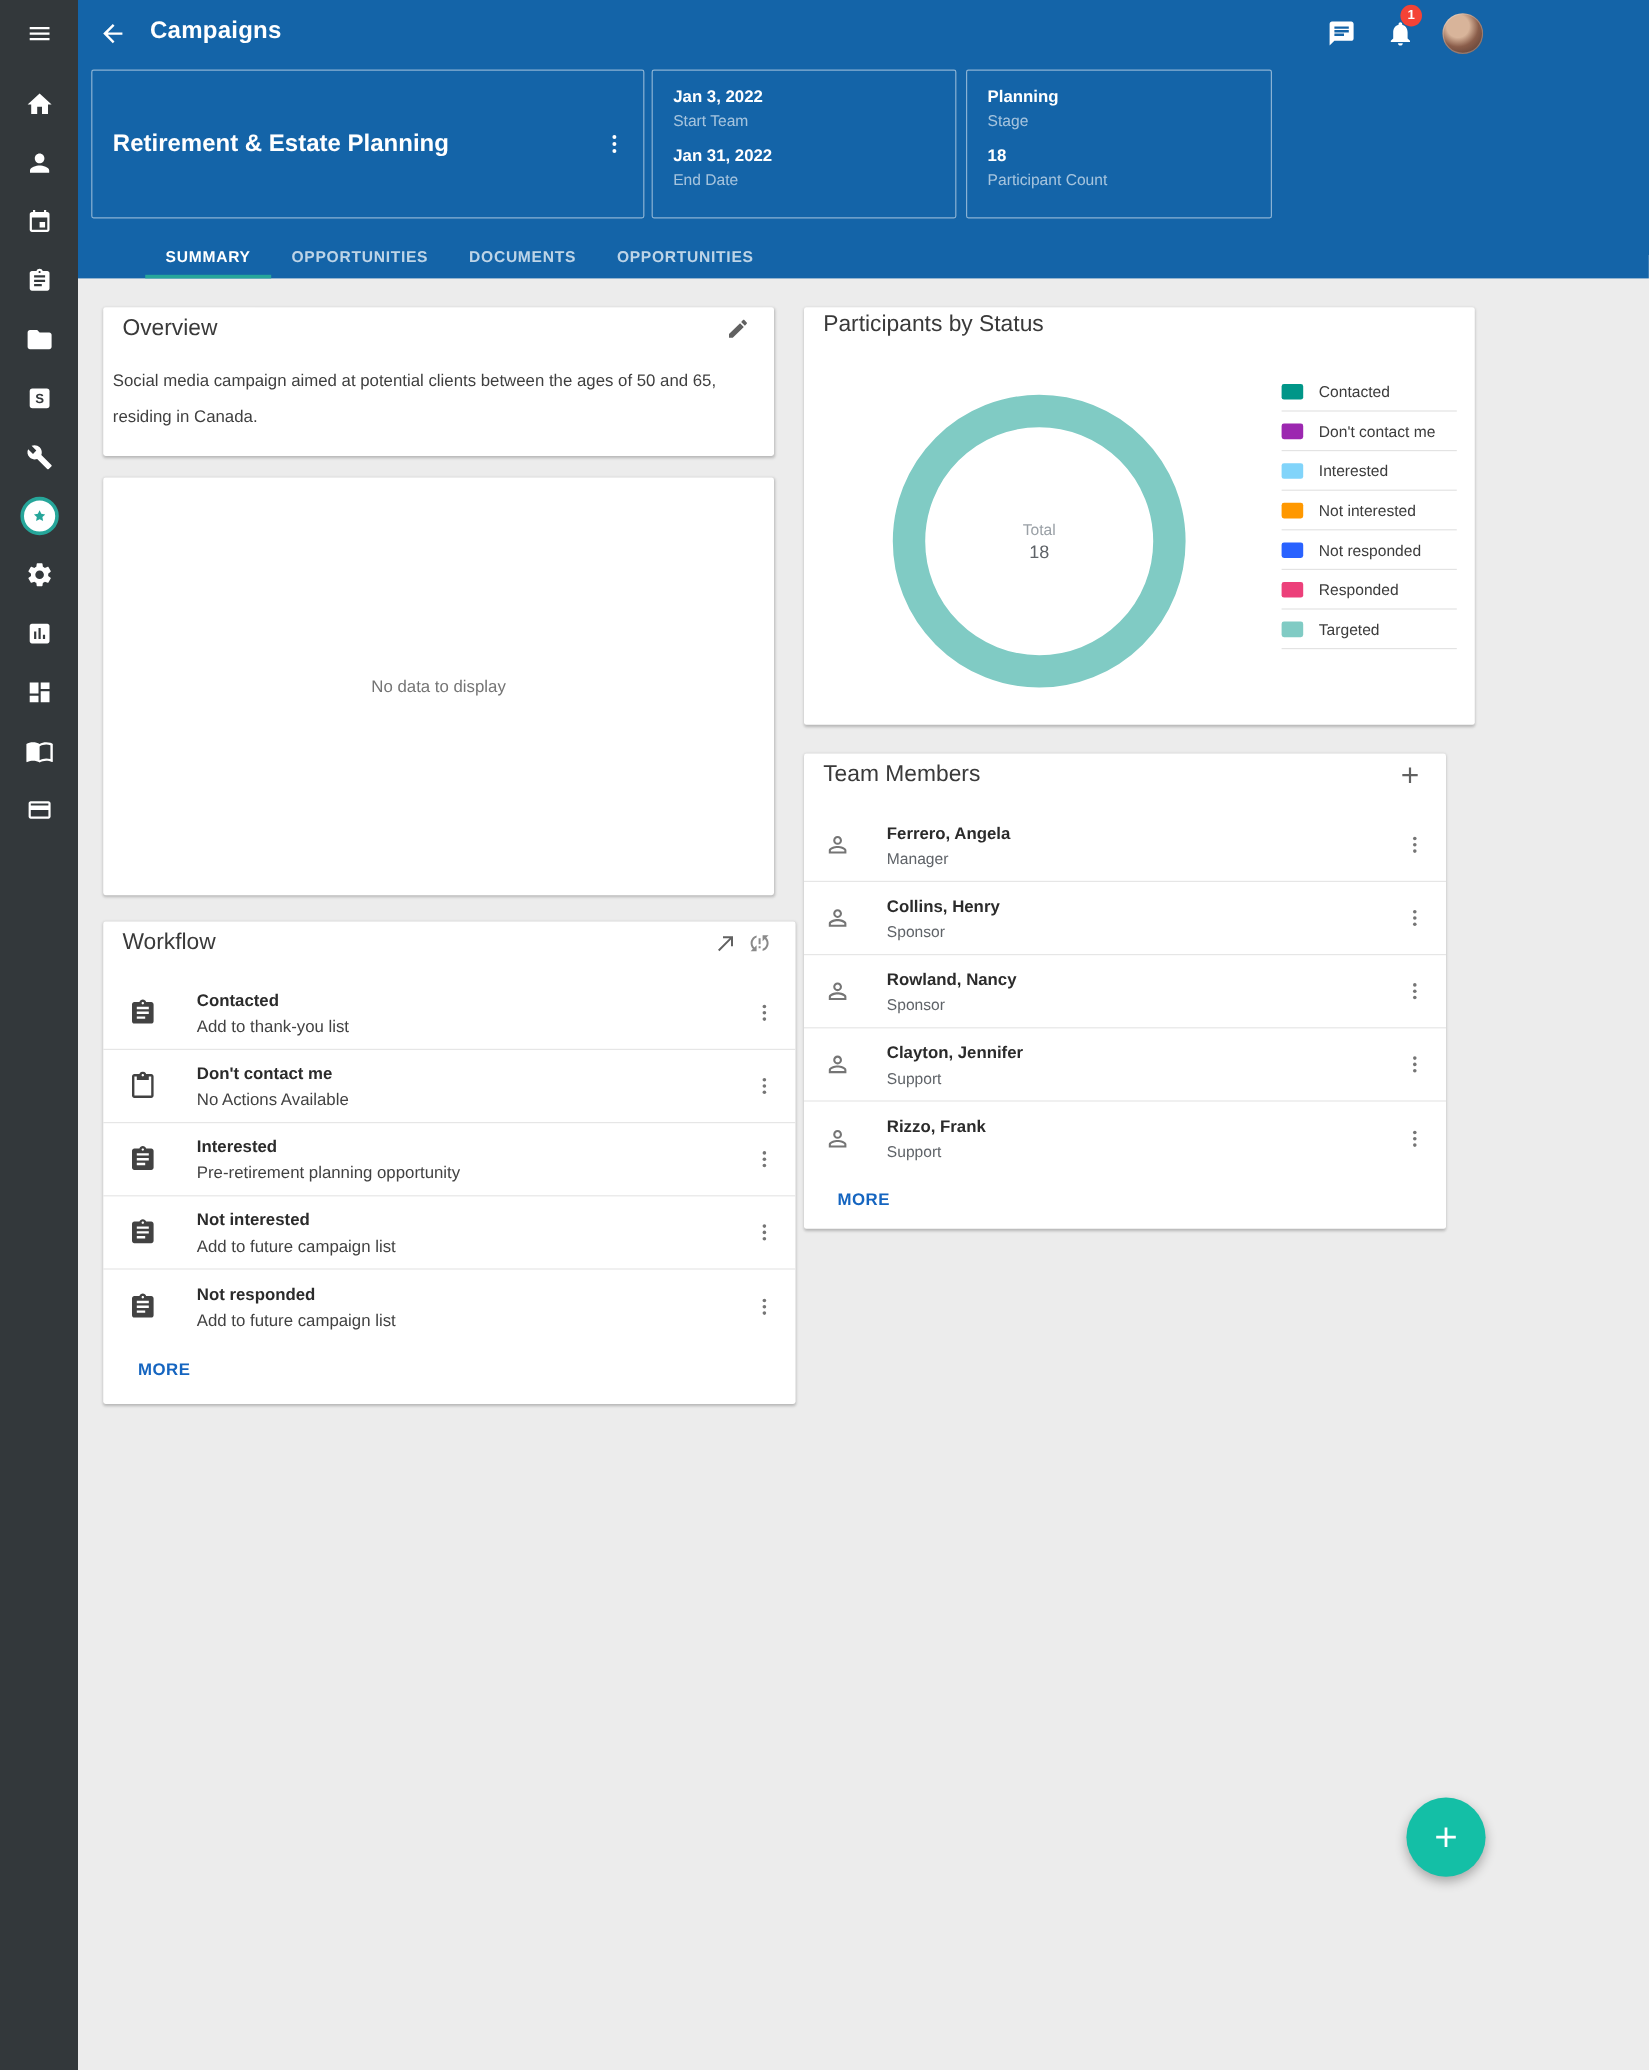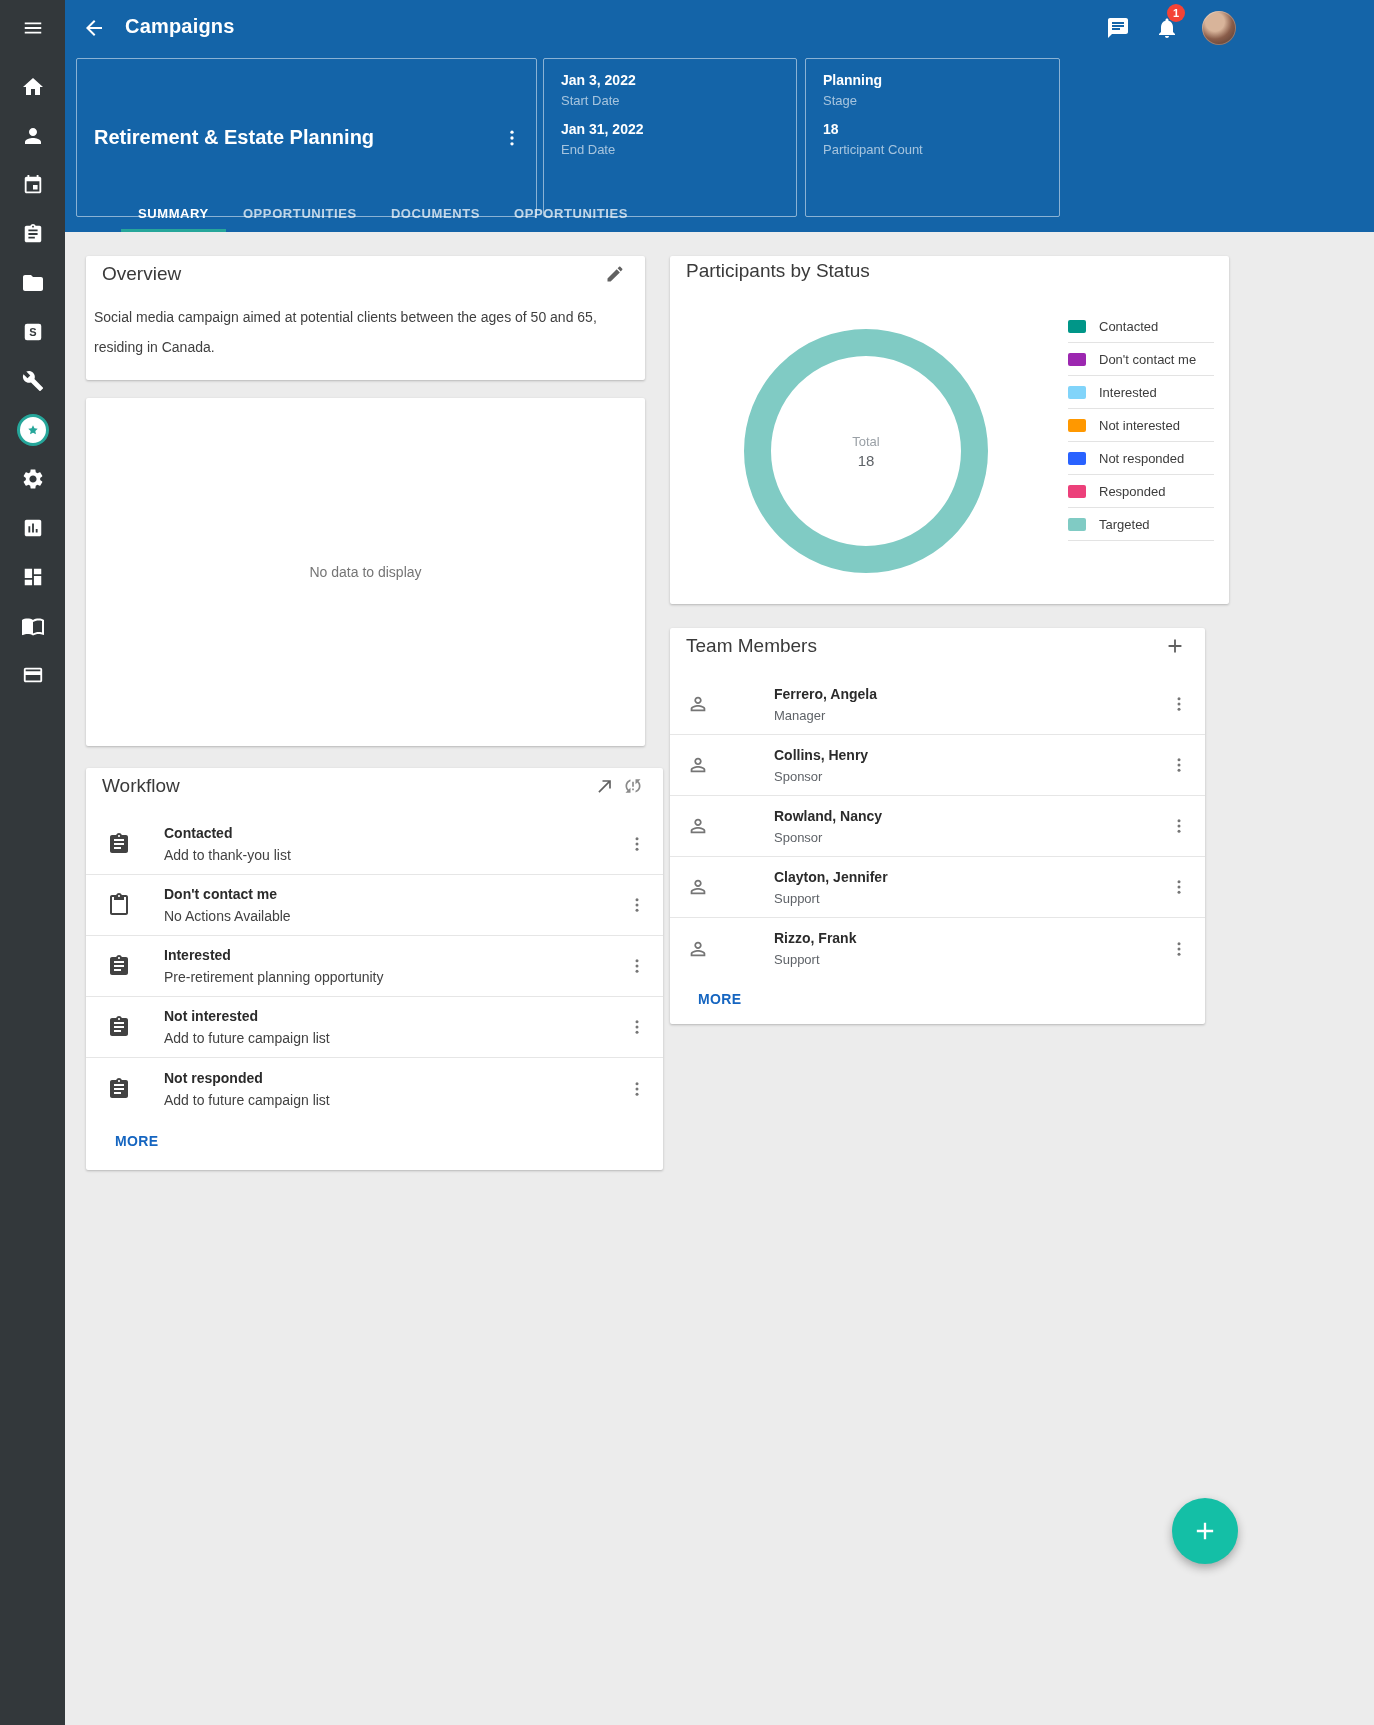--- a/index.html
+++ b/index.html
@@ -42,21 +42,21 @@
     background:#f44336; color:#fff; font-size:11px; font-weight:600;
     display:flex; align-items:center; justify-content:center; padding:0 4px; z-index:2;
   }
   .avatar {
     position:absolute; left:1137px; top:11px; width:34px; height:34px; border-radius:50%;
     background: radial-gradient(circle at 38% 32%, #d8b49a 0 30%, #8a5d4a 55%, #4a332c 100%);
     box-shadow: inset 0 0 0 1px rgba(255,255,255,.25);
   }
 
   .hero-box {
-    position:absolute; top:58px; height:159px; border:1px solid rgba(255,255,255,.5);
+    position:absolute; top:58px; height:124px; border:1px solid rgba(255,255,255,.5);
     border-radius:2px; color:#fff;
   }
   .box-name { left:11px; width:461px; display:flex; align-items:center; }
   .campaign-name { margin-left:17px; font-size:20px; font-weight:700; flex:1; }
   .box-kebab { margin-right:6px; width:36px; height:36px; display:flex; align-items:center; justify-content:center; }
   .box-dates { left:478px; width:254px; padding:13px 0 0 17px; }
   .box-stage { left:740px; width:255px; padding:13px 0 0 17px; }
   .hb-value { font-size:14px; font-weight:700; color:#fff; }
   .hb-label { font-size:13px; color:rgba(255,255,255,.62); margin:5px 0 13px; }
 
@@ -100,21 +100,21 @@
     align-items:center; justify-content:center; gap:3px;
   }
   .donut-total-label { font-size:13px; color:#9aa0a6; }
   .donut-total-value { font-size:15px; color:#5f6368; }
   .legend { position:absolute; left:398px; top:54px; width:146px; }
   .legend-item { height:33px; display:flex; align-items:center; border-bottom:1px solid #e3e3e3; }
   .swatch { width:18px; height:13px; border-radius:2px; margin-right:13px; flex:0 0 auto; }
   .legend-label { font-size:13px; color:#3c3c3c; white-space:nowrap; }
 
   .team-card { left:670px; top:628px; width:535px; height:396px; }
-  .tm-row { display:flex; align-items:center; height:61px;gap:35px; }
+  .tm-row { display:flex; align-items:center; height:61px; }
   .tm-row:not(.last) { border-bottom:1px solid #e6e6e6; }
   .tm-icon { margin-left:17px; }
   .tm-text { margin-left:30px; flex:1; }
   .tm-name { font-size:14px; font-weight:600; color:#2b2b2b; margin-bottom:6px; }
   .tm-role { font-size:13px; color:#5f6368; }
   .tm-more { margin:12px 0 0 28px; }
 
   
   .fab {
     position:absolute; left:1172px; top:1498px; width:66px; height:66px; border-radius:50%;
@@ -259,21 +259,21 @@
             <circle cx="12" cy="5" r="2"></circle>
             <circle cx="12" cy="12" r="2"></circle>
             <circle cx="12" cy="19" r="2"></circle>
           </svg>
         </span>
     </button>
   </div>
 
   <div class="hero-box box-dates">
     <div class="hb-value">Jan 3, 2022</div>
-    <div class="hb-label">Start Date</div>
+    <div class="hb-label">Start Team</div>
     <div class="hb-value">Jan 31, 2022</div>
     <div class="hb-label">End Date</div>
   </div>
 
   <div class="hero-box box-stage">
     <div class="hb-value">Planning</div>
     <div class="hb-label">Stage</div>
     <div class="hb-value">18</div>
     <div class="hb-label">Participant Count</div>
   </div>

